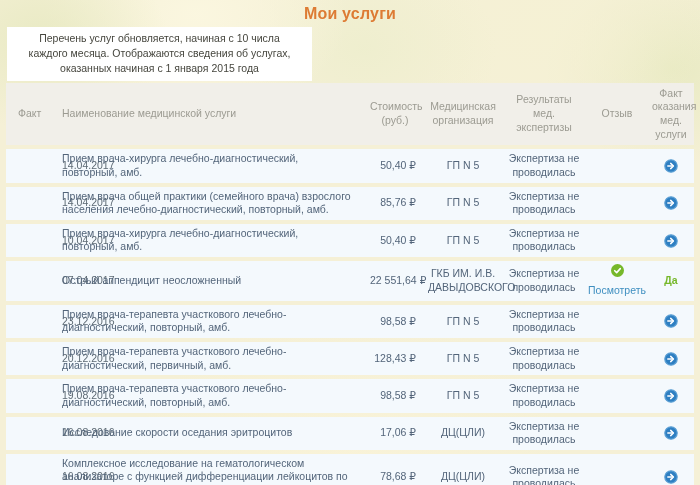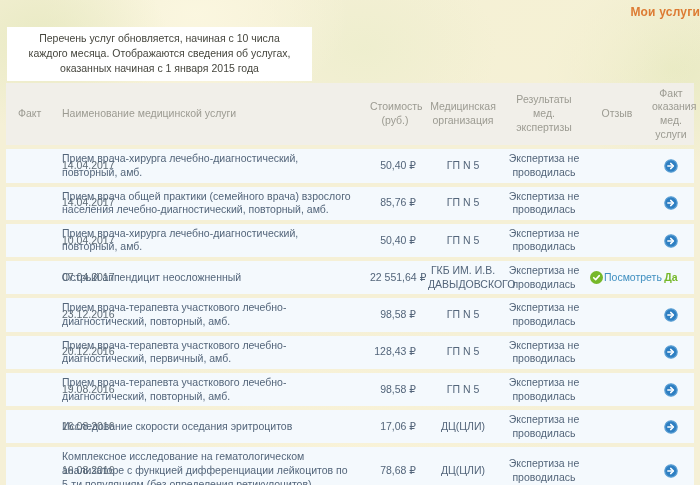--- a/index.html
+++ b/index.html
@@ -9,21 +9,21 @@
     background-color:#f5f0d6;
     background-image:
       radial-gradient(ellipse 180px 130px at 6% 8%,  rgba(226,231,186,.65), transparent 70%),
       radial-gradient(ellipse 220px 150px at 28% 3%, rgba(251,247,224,.95), transparent 70%),
       radial-gradient(ellipse 190px 140px at 52% 10%, rgba(233,237,200,.55), transparent 70%),
       radial-gradient(ellipse 230px 170px at 78% 6%, rgba(245,241,212,.85), transparent 70%),
       radial-gradient(ellipse 180px 140px at 96% 14%, rgba(224,230,182,.6), transparent 70%),
       radial-gradient(ellipse 320px 220px at 50% 95%, rgba(249,243,216,.9), transparent 70%);
   }
   .page-title {
-    text-align:right; color:#dd7b33; font-size:12px; font-weight:bold;
+    text-align:center; color:#dd7b33; font-size:16px; font-weight:bold;
     padding-top:5px; height:24px; letter-spacing:.2px;
   }
   .notice {
     margin:3px 0 2px 7px; width:305px; background:#ffffff;
     padding:4px 16px; text-align:center;
     font-size:10.5px; line-height:1.45; color:#46463e;
   }
   .table-wrap { margin:0 6px; }
   .grid-row {
     display:grid;
@@ -39,21 +39,21 @@
   .thead .c-name { text-align:left; padding-left:6px; }
   .tbody .row {
     background:#f4f9fd; margin-top:4px; min-height:28px;
     font-size:10.5px; color:#53657a; line-height:1.3;
   }
   .row > div { padding:3px 4px; }
   .cell-date { padding-left:12px !important; color:#5d6a74;margin-left:44px; }
   .cell-name { padding-left:6px !important; padding-right:10px !important; }
   .cell-cost { text-align:right; padding-right:8px !important; white-space:nowrap; }
   .cell-org, .cell-exp, .cell-review, .cell-fact { text-align:center; }
-  .review-content { display:flex; flex-direction:row; align-items:center; gap:1px; }
+  .review-content { display:flex; flex-direction:column; align-items:center; gap:7px; }
   .review-link { color:#3f8fc0; cursor:pointer; }
   .fact-text { color:#76b82a;font-weight:bold; }
   .icon-btn { display:inline-flex; cursor:pointer; vertical-align:middle; }
 </style>
 </head>
 <body>
 
 <div class="page-title">Мои услуги</div>
 
 <div class="notice">Перечень услуг обновляется, начиная с 10 числа каждого месяца.  Отображаются сведения об услугах, оказанных начиная с 1 января 2015 года</div>

